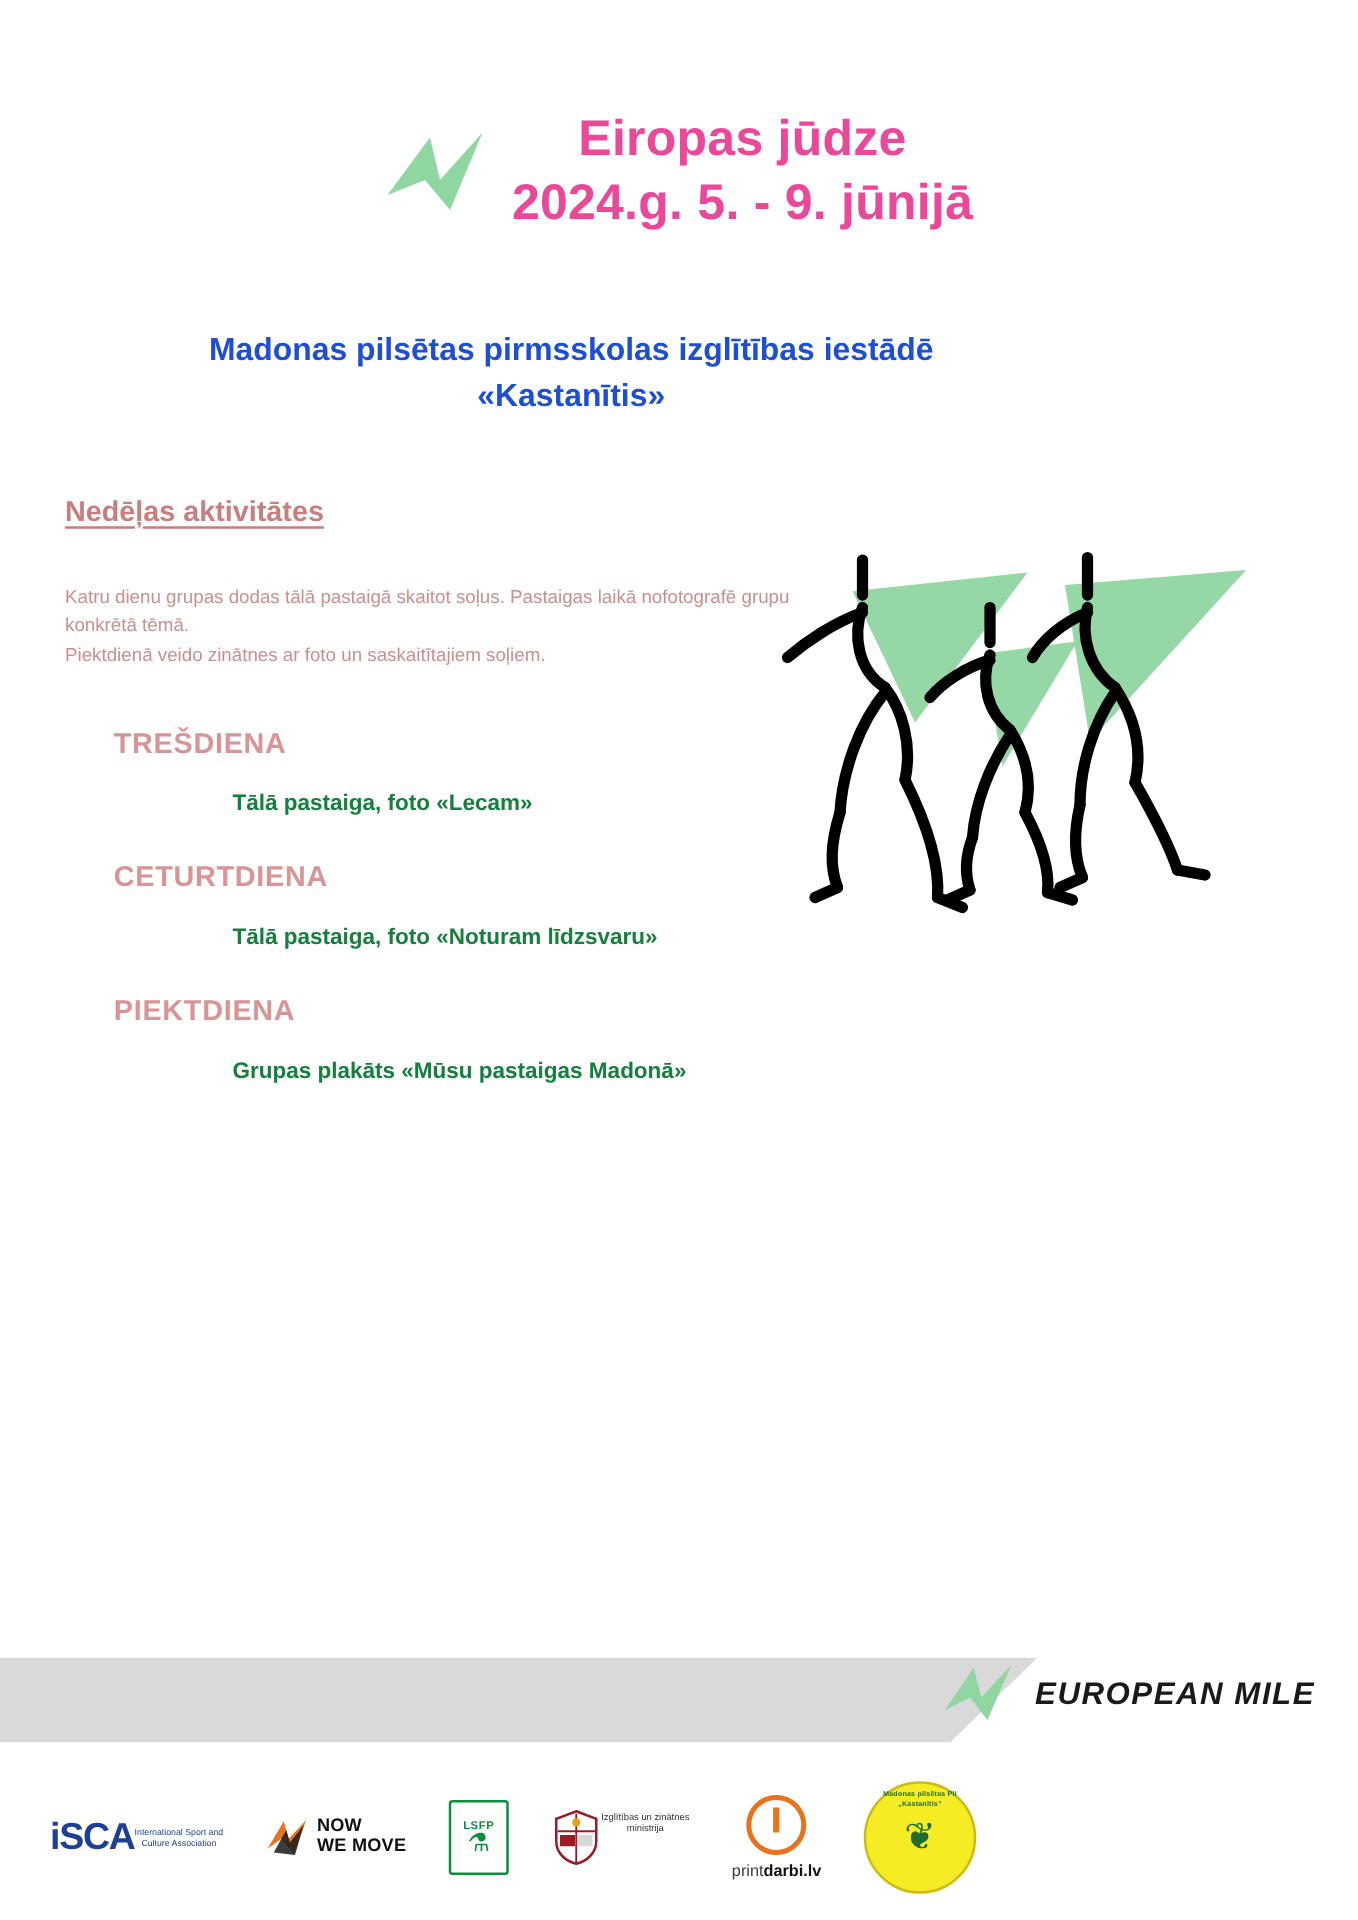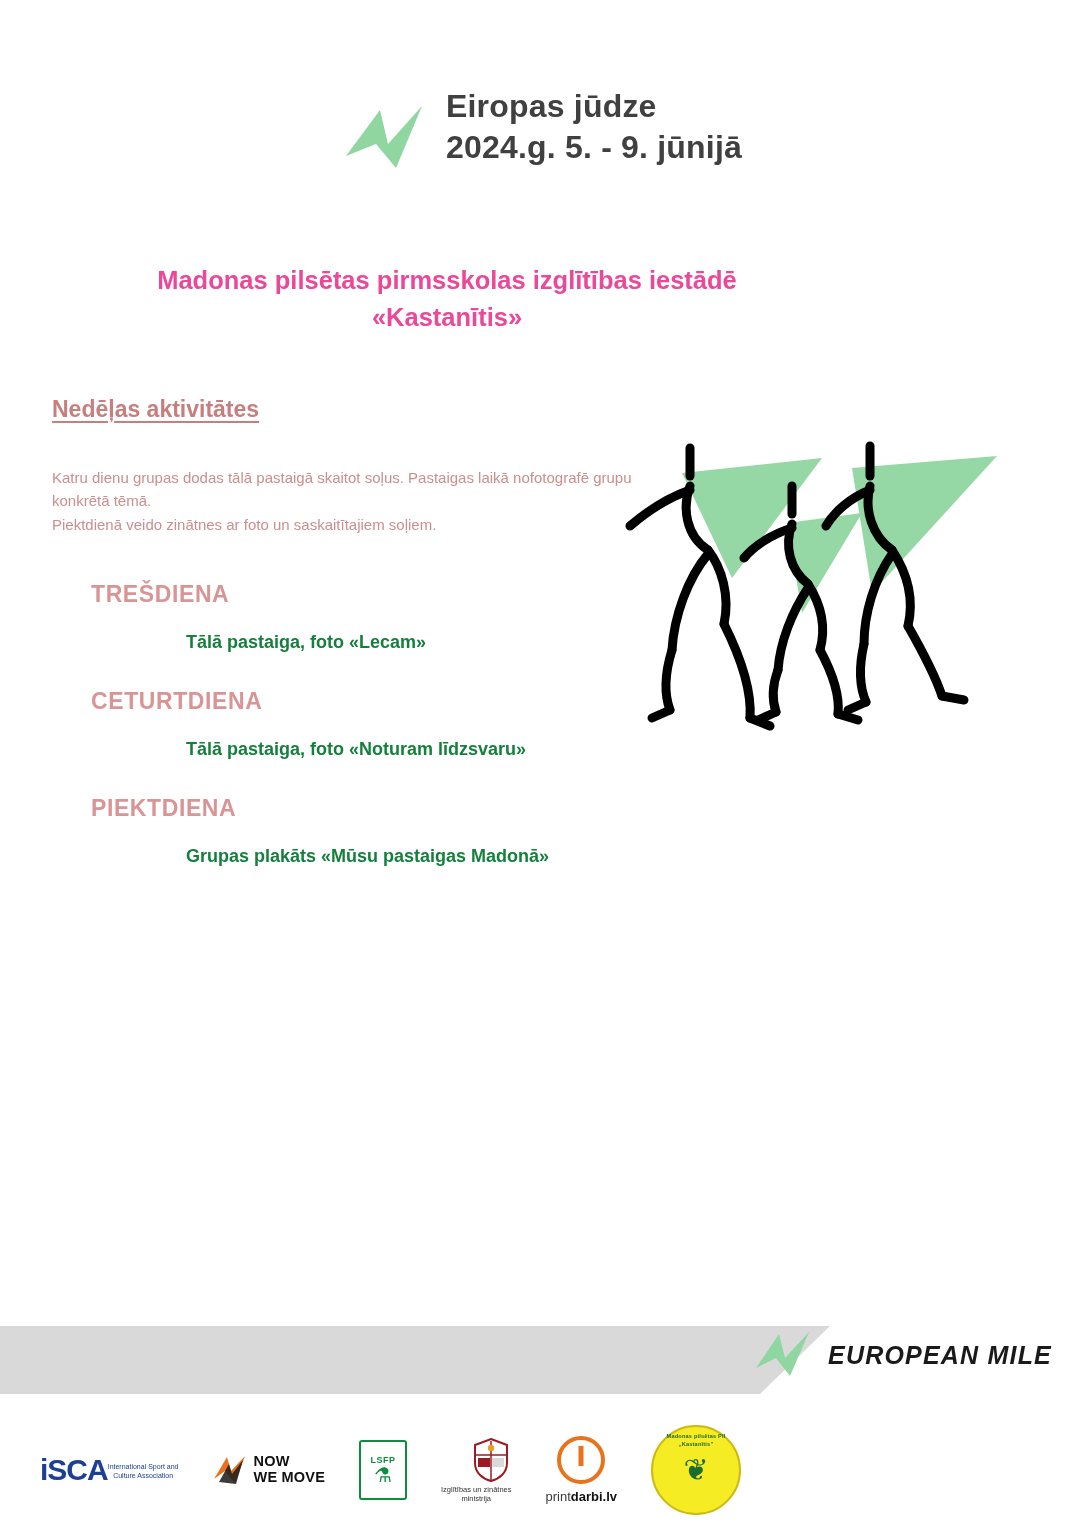--- a/index.html
+++ b/index.html
@@ -26,41 +26,42 @@
     justify-content: center;
   }
   .header-logo {
     width: 86px;
     height: 70px;
     margin-top: 18px;
     margin-right: 16px;
     flex: none;
   }
   .header-title {
-    color: #404040;
-    font-size: 32px;
+    color: #ec4899;
+    font-size: 40px;
     font-weight: bold;
     line-height: 1.28;
-    text-align: left;
+    text-align: center;
     white-space: pre-line;
     letter-spacing: 0.2px;
   }
 
   
   .subtitle {
     position: absolute;
     top: 262px;
     left: 0;
     width: 894px;
     text-align: center;
-    color: #ec4899;
+    color: #1d4ed8;
     font-size: 25.5px;
     font-weight: bold;
     line-height: 1.45;
     white-space: pre-line;
+    padding-left: 10px;
   }
 
   
   .section-heading {
     position: absolute;
     top: 396px;
     left: 52px;
     color: #c77e7e;
     font-size: 23px;
     font-weight: bold;
@@ -194,21 +195,21 @@
     width: 44px; height: 56px;
     border: 2px solid #0a8f3c;
     border-radius: 3px;
     display: flex; flex-direction: column;
     align-items: center; justify-content: center;
     color: #0a8f3c;
   }
   .lssfa-box .abbr { font-size: 9px; font-weight: bold; letter-spacing: .5px; }
   .lssfa-box .fig { font-size: 20px; line-height: 1; }
 
-  .izm { display: flex; flex-direction: column; align-items: flex-end; }
+  .izm { display: flex; align-items: flex-start; }
   .izm-crest { width: 40px; height: 46px; }
   .izm-text {
     font-size: 7.5px;
     color: #333;
     text-align: center;
     line-height: 1.2;
     margin-top: 2px;
     white-space: pre-line;
   }
 

